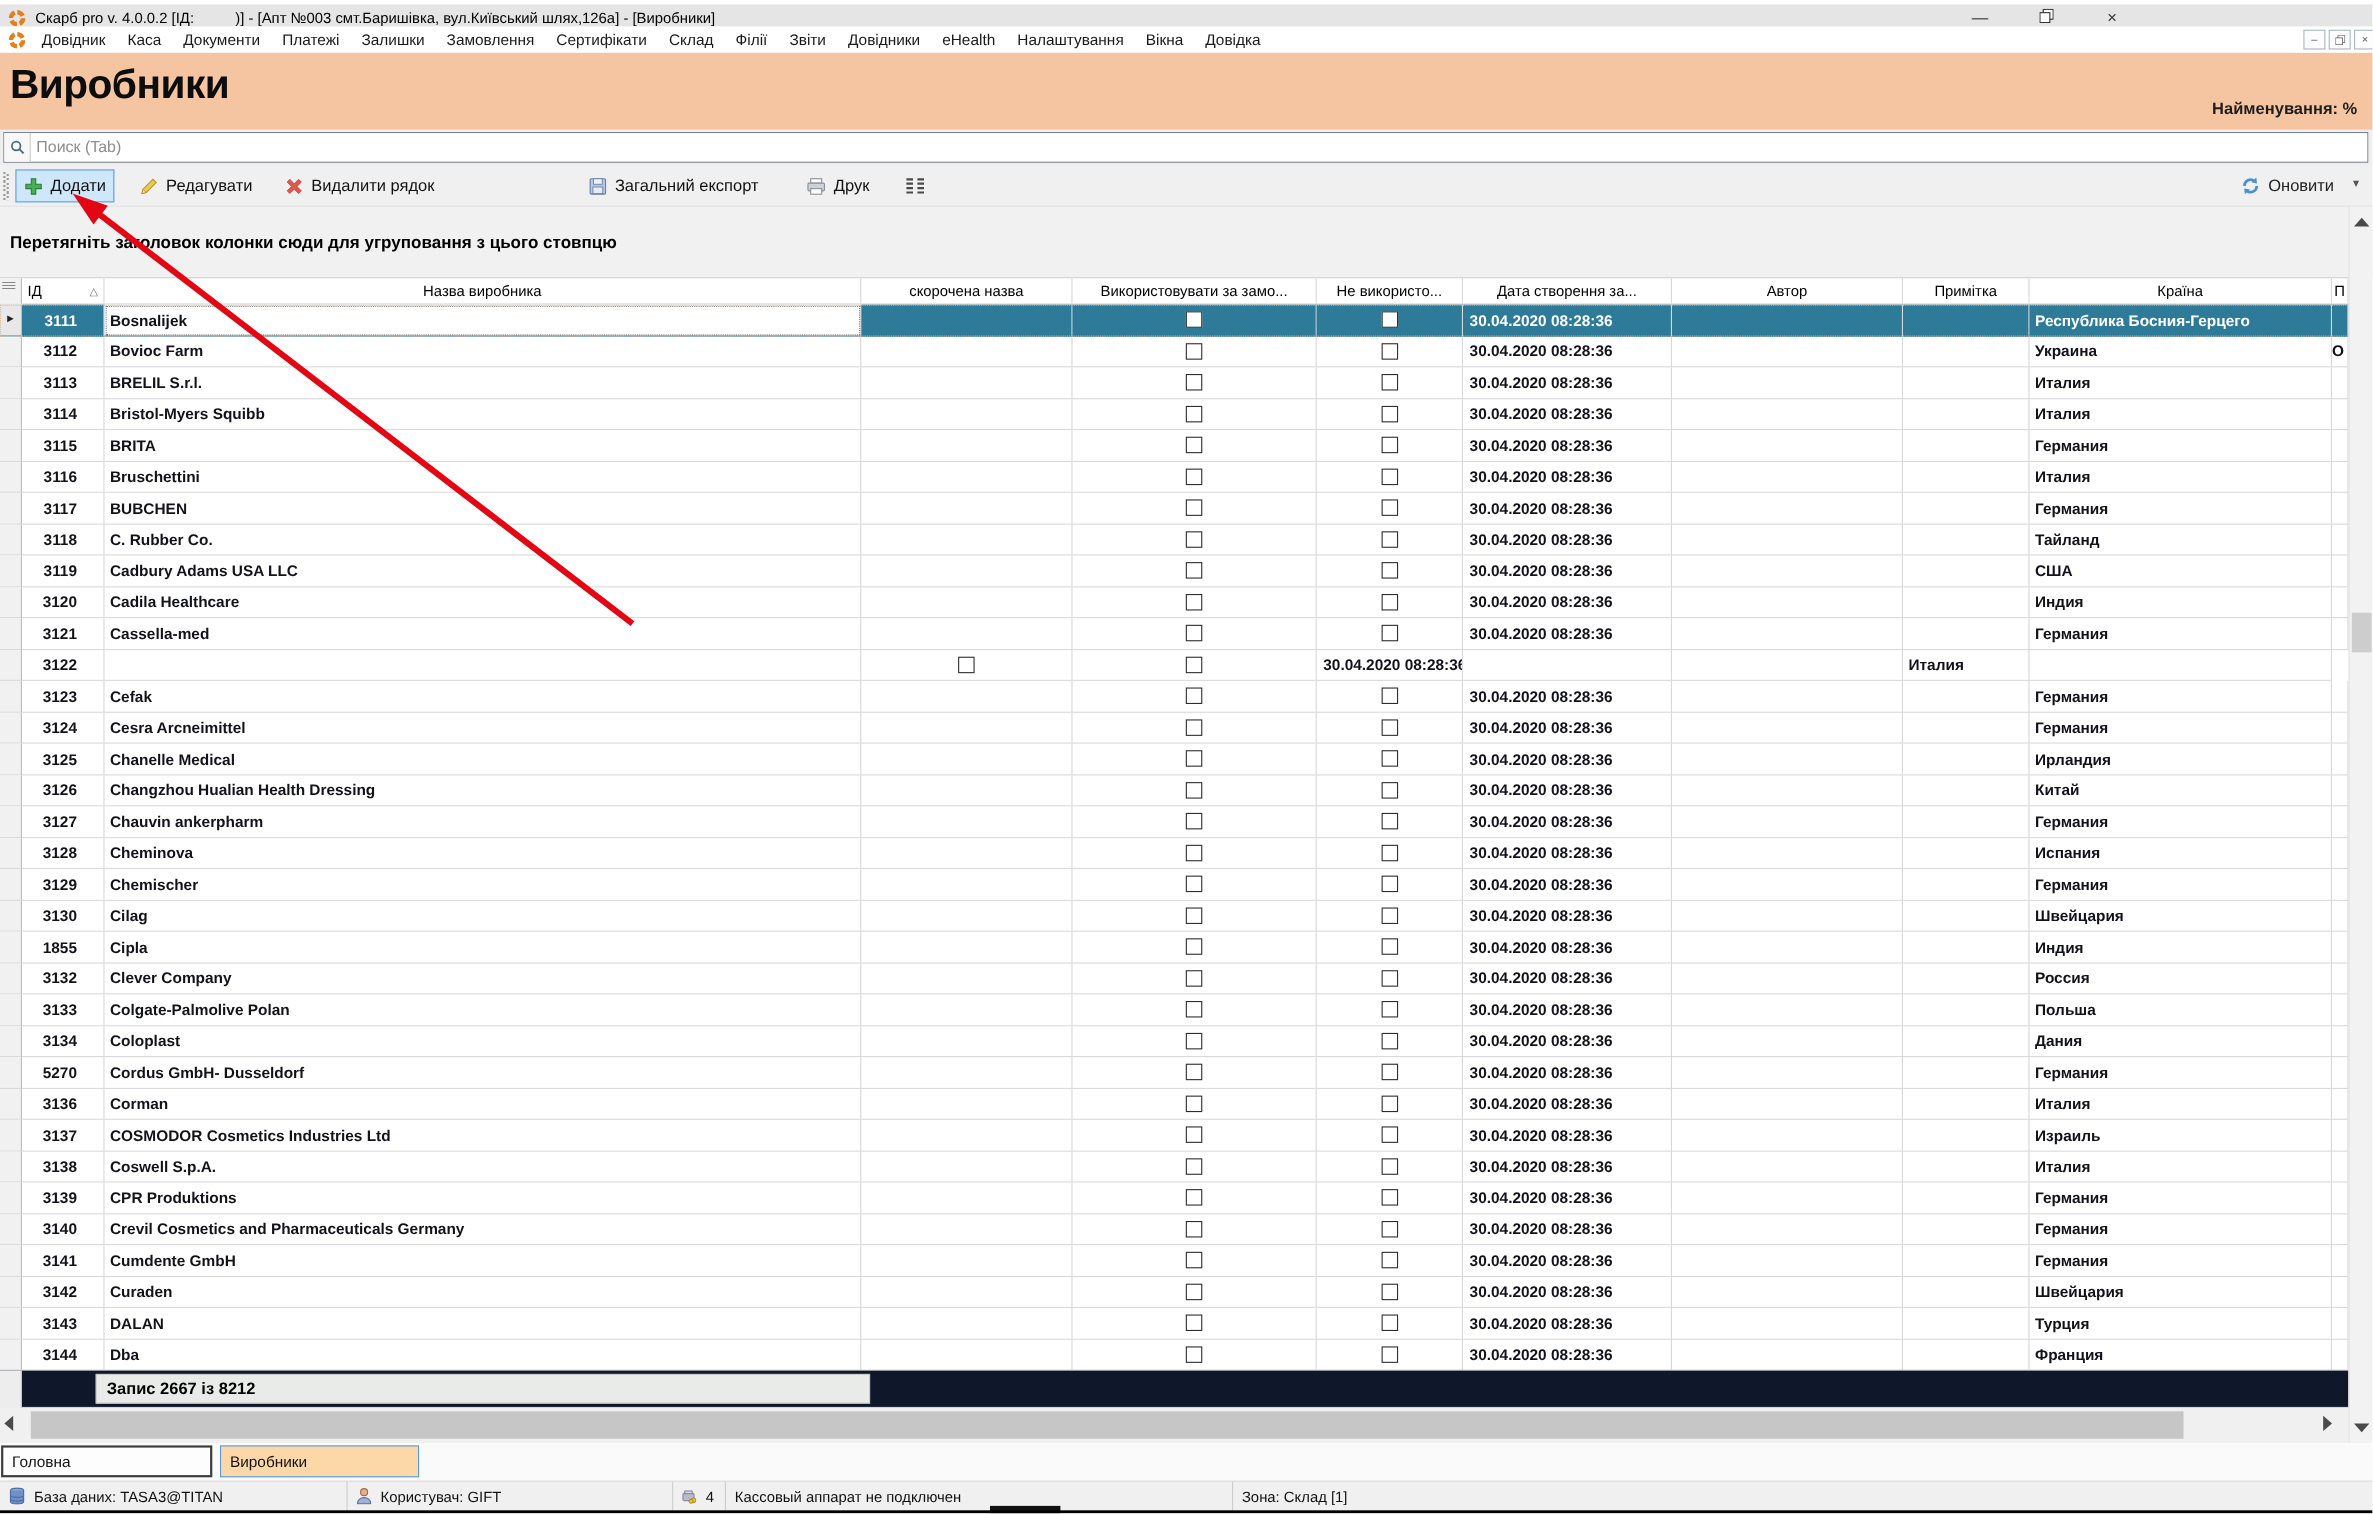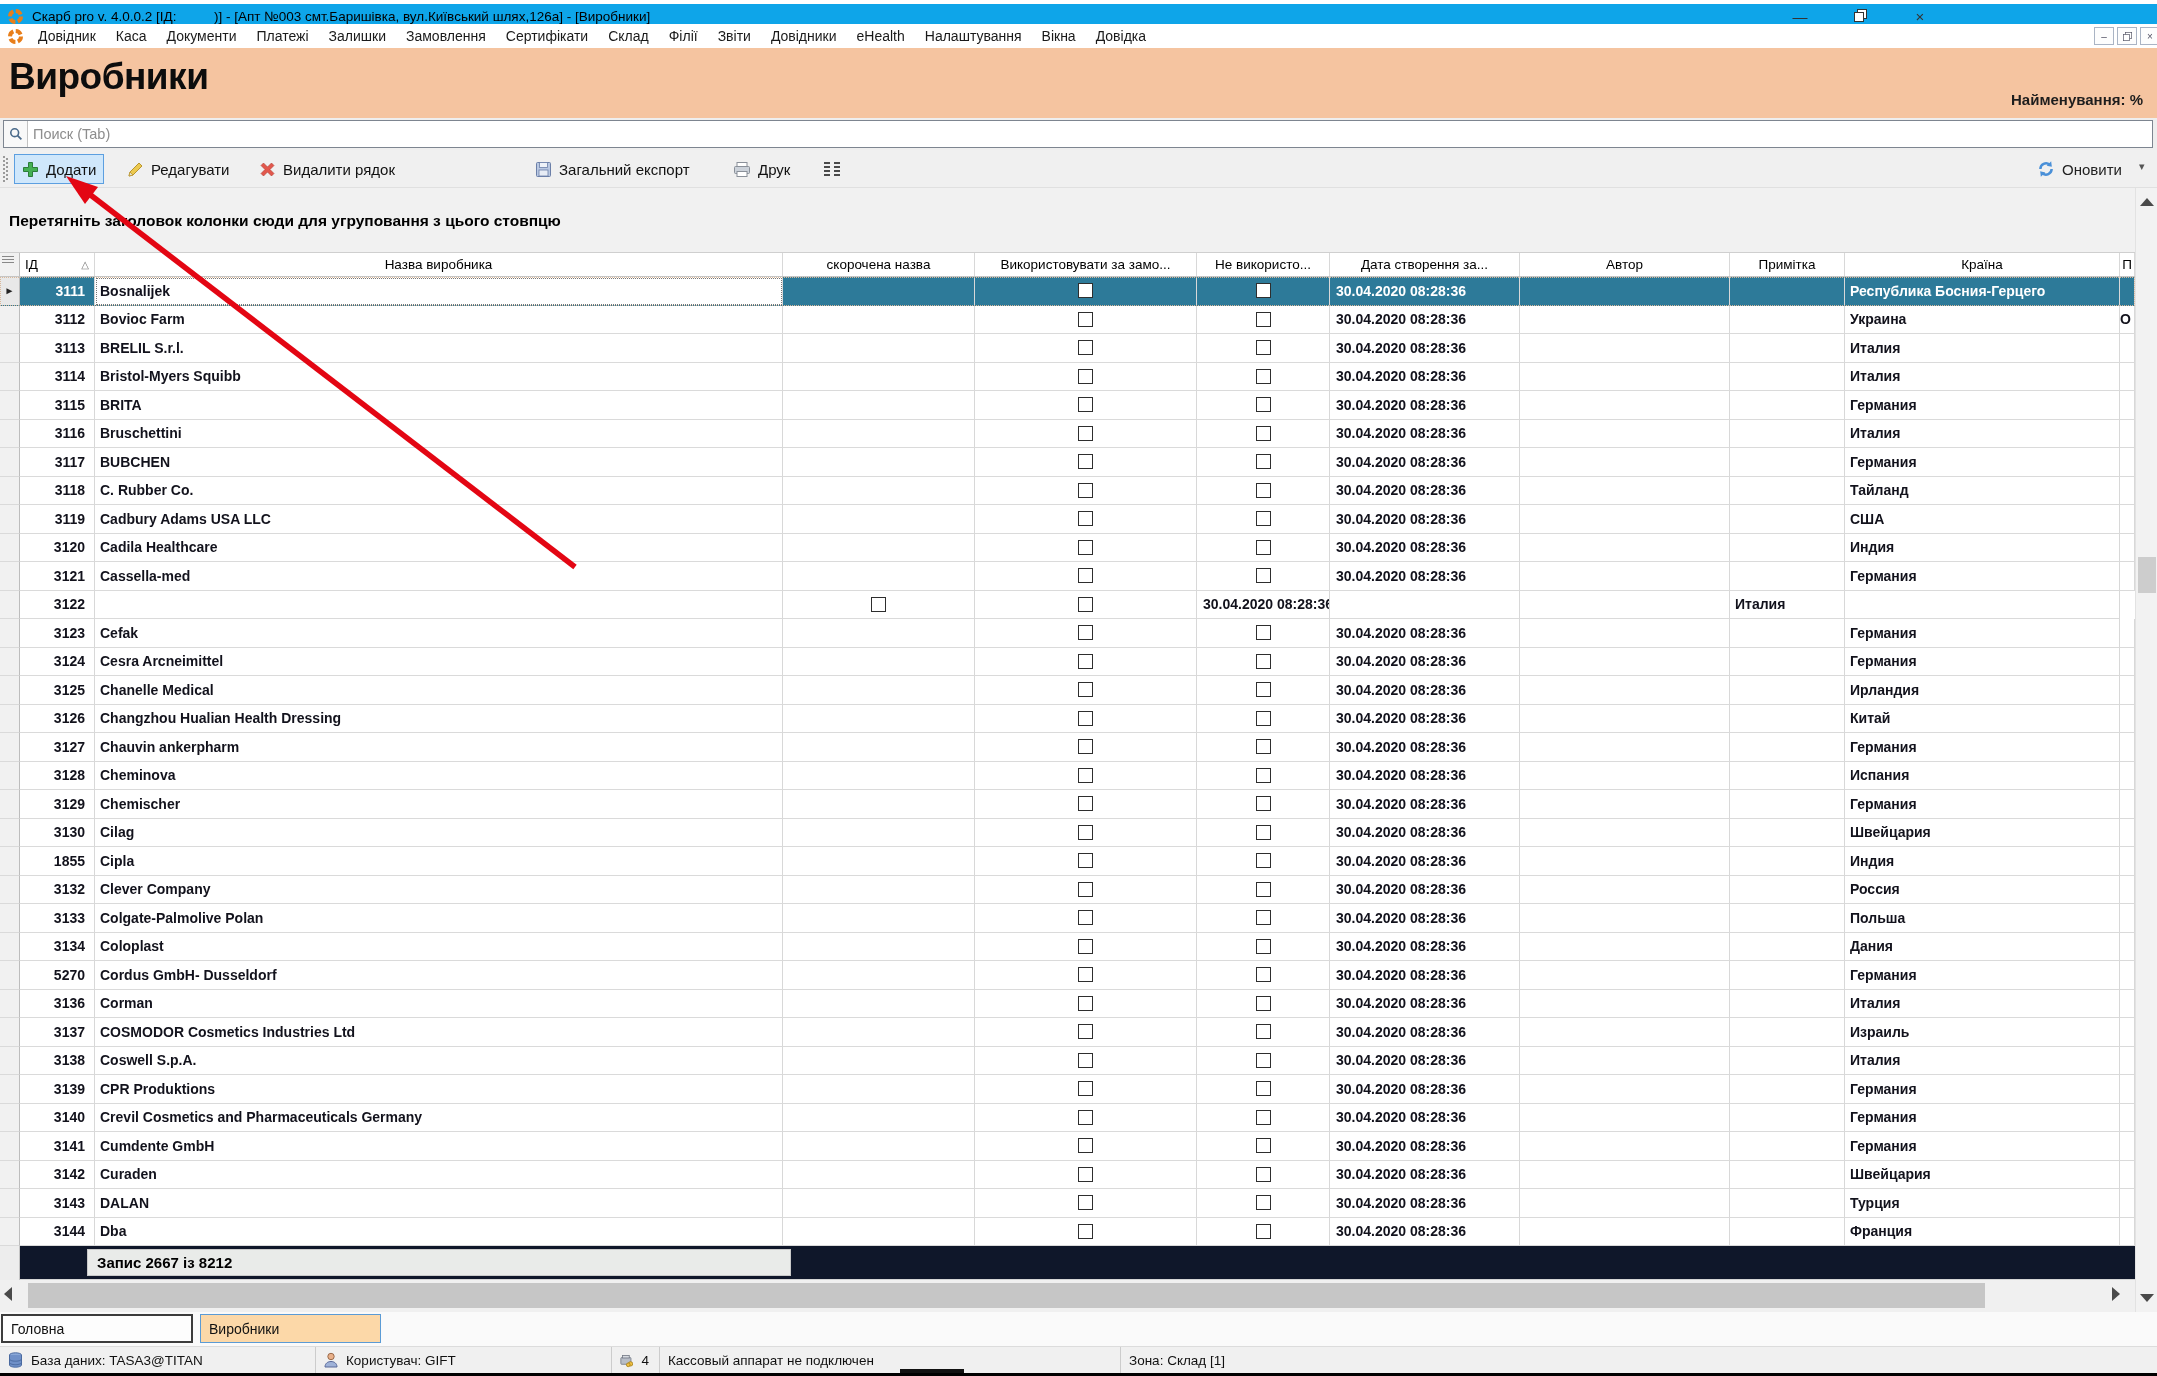--- a/index.html
+++ b/index.html
@@ -1,21 +1,21 @@
 <!DOCTYPE html>
 <html style="--header-peach: #f5c4a0; --selected-teal: #2d7a99; --toolbar-bg: #f0f0f0; --accent-blue: #4a90d8; --annotation-red: #e30613; --active-tab-peach: #fcd8a8;"><head>
 <meta charset="utf-8">
 <style>
   * { margin:0; padding:0; box-sizing:border-box; }
   html,body { background:#fff; }
   body { font-family:"Liberation Sans", sans-serif; }
   .screen { position:relative; width:2157px; height:1376px; background:#fff; overflow:hidden; }
 
   
-  .titlebar { position:absolute; left:0; top:4px; width:2157px; height:24px; background:#0ea5e9; display:flex; align-items:center; }
+  .titlebar { position:absolute; left:0; top:4px; width:2157px; height:24px; background:#e5e5e5; display:flex; align-items:center; }
   .app-logo { width:17px; height:17px; margin-left:7px; }
   .title-text { margin-left:8px; font-size:13.5px; color:#000; white-space:pre; }
   .win-controls { position:absolute; top:0; height:24px; display:flex; align-items:center; gap:30px; left:1785px; }
   .win-btn { width:30px; text-align:center; font-size:15px; color:#333; cursor:default; }
 
   
   .menubar { position:absolute; left:0; top:24px; width:2157px; height:24px; background:#fff; display:flex; align-items:center; }
   .menu-item { font-size:14px; color:#1a1a1a; padding:2px 10px; }
   .mdi-controls { position:absolute; top:27px; left:2094px; display:flex; gap:3px; }
   .mdi-btn { width:20px; height:18px; border:1px solid #aab4c4; background:#fdfdfd; font-size:10px; color:#556;
@@ -57,21 +57,21 @@
   .hc.hdr-id { justify-content:space-between; padding:0 5px; }
   .hc.rowhdr-h { background:#f1f1f1; border-right:1px solid #bdbdbd; justify-content:flex-start; padding:3px 2px 0; align-items:flex-start; }
   .hgrip { width:12px; height:8px; background:repeating-linear-gradient(to bottom,#888 0 1px,transparent 1px 3px); }
   .sort { font-size:10px; color:#777; }
 
   .tbody { position:absolute; left:0; top:277px; width:2135px; height:969px; background:#fff; }
   .row { height:28.5px; }
   .c { border-right:1px solid #d8d8d8; border-bottom:1px solid #dadada; font-size:14px; font-weight:bold; color:#12121c;
        display:flex; align-items:center; overflow:hidden; white-space:nowrap; }
   .c.rowhdr { background:#f1f1f1; border-right:1px solid #bdbdbd; justify-content:center; font-size:10px; color:#222; }
-  .c.id { justify-content:flex-end; padding-right:9px; }
+  .c.id { justify-content:flex-end; padding-right:24px; }
   .c.name { padding-left:5px; }
   .c.center { justify-content:center; }
   .c.date { padding-left:6px; }
   .c.country { padding-left:5px; }
   .cb { width:15px; height:15px; background:#fff; border:1px solid #2e2e2e; display:inline-block; }
   .row.selected .c { background:var(--selected-teal,#2d7a99); color:#fff; border-bottom-color:#2d7a99; }
   .row.selected .c.rowhdr { background:#e8e8e8; color:#222; }
   .row.selected { outline:1px dotted #d9b89a; outline-offset:-1px; }
   .row.selected .c.name { background:#fff; color:#10101c; outline:1px dotted #777; outline-offset:-2px; }
 

